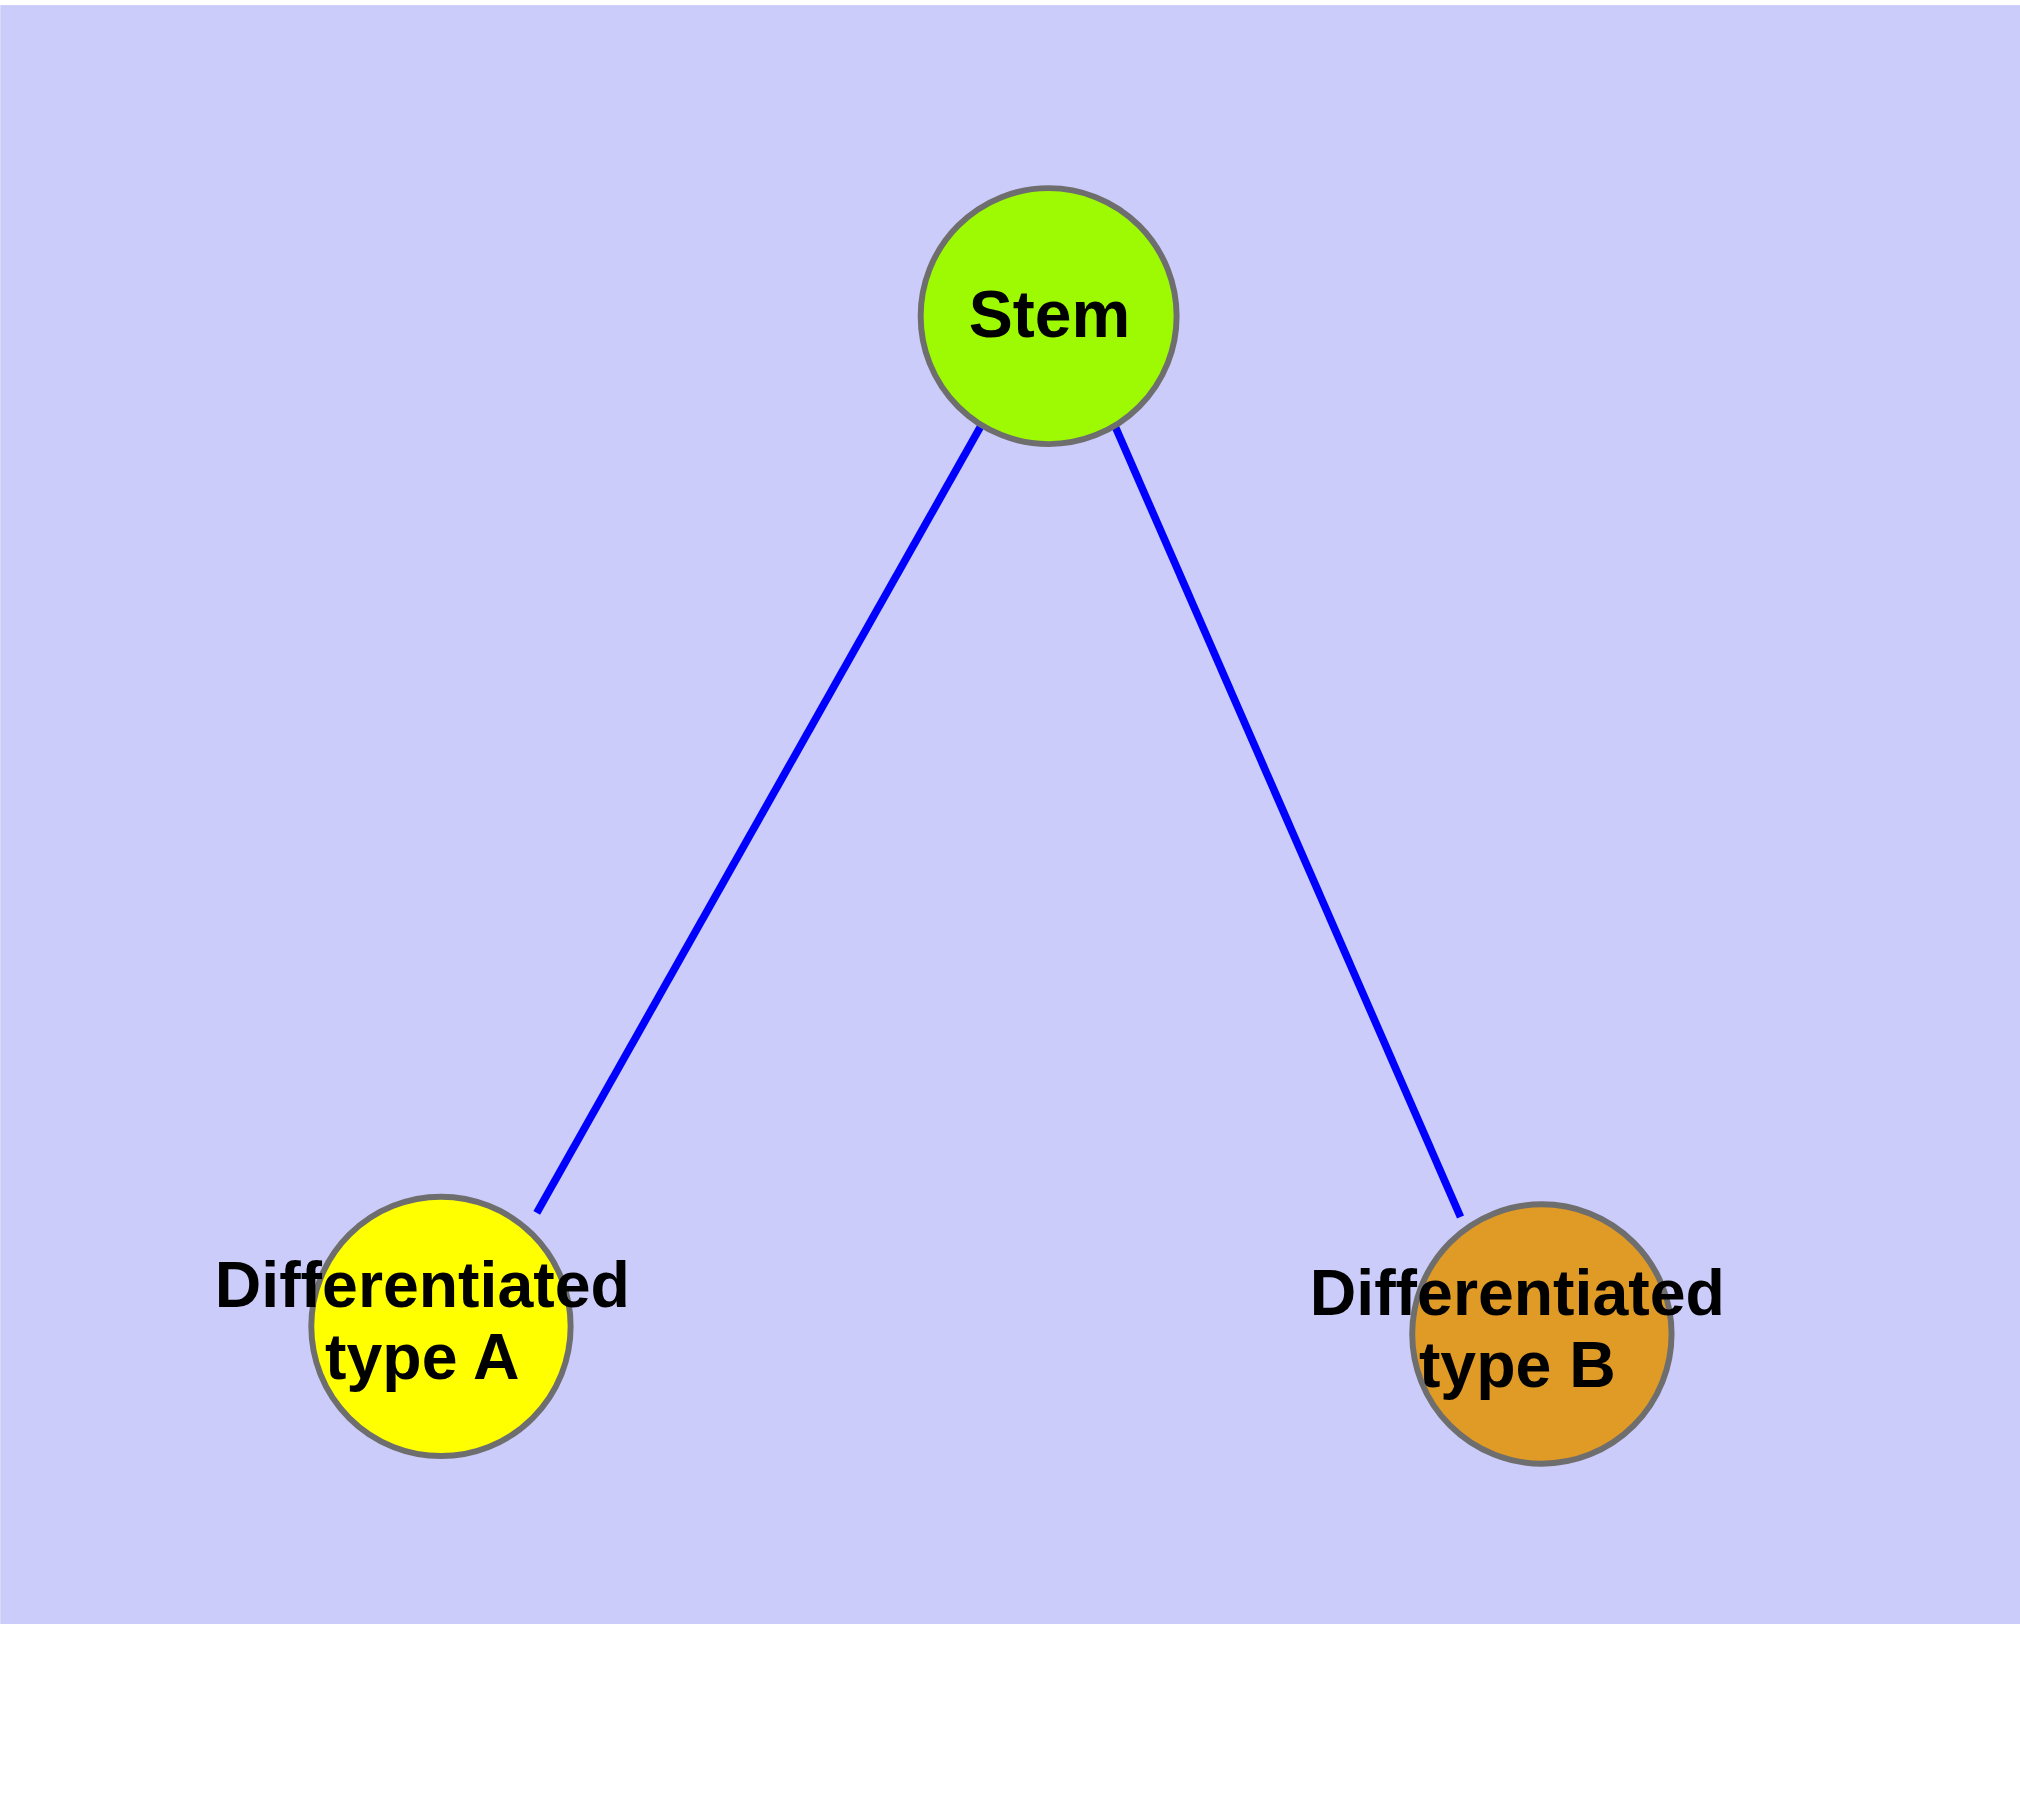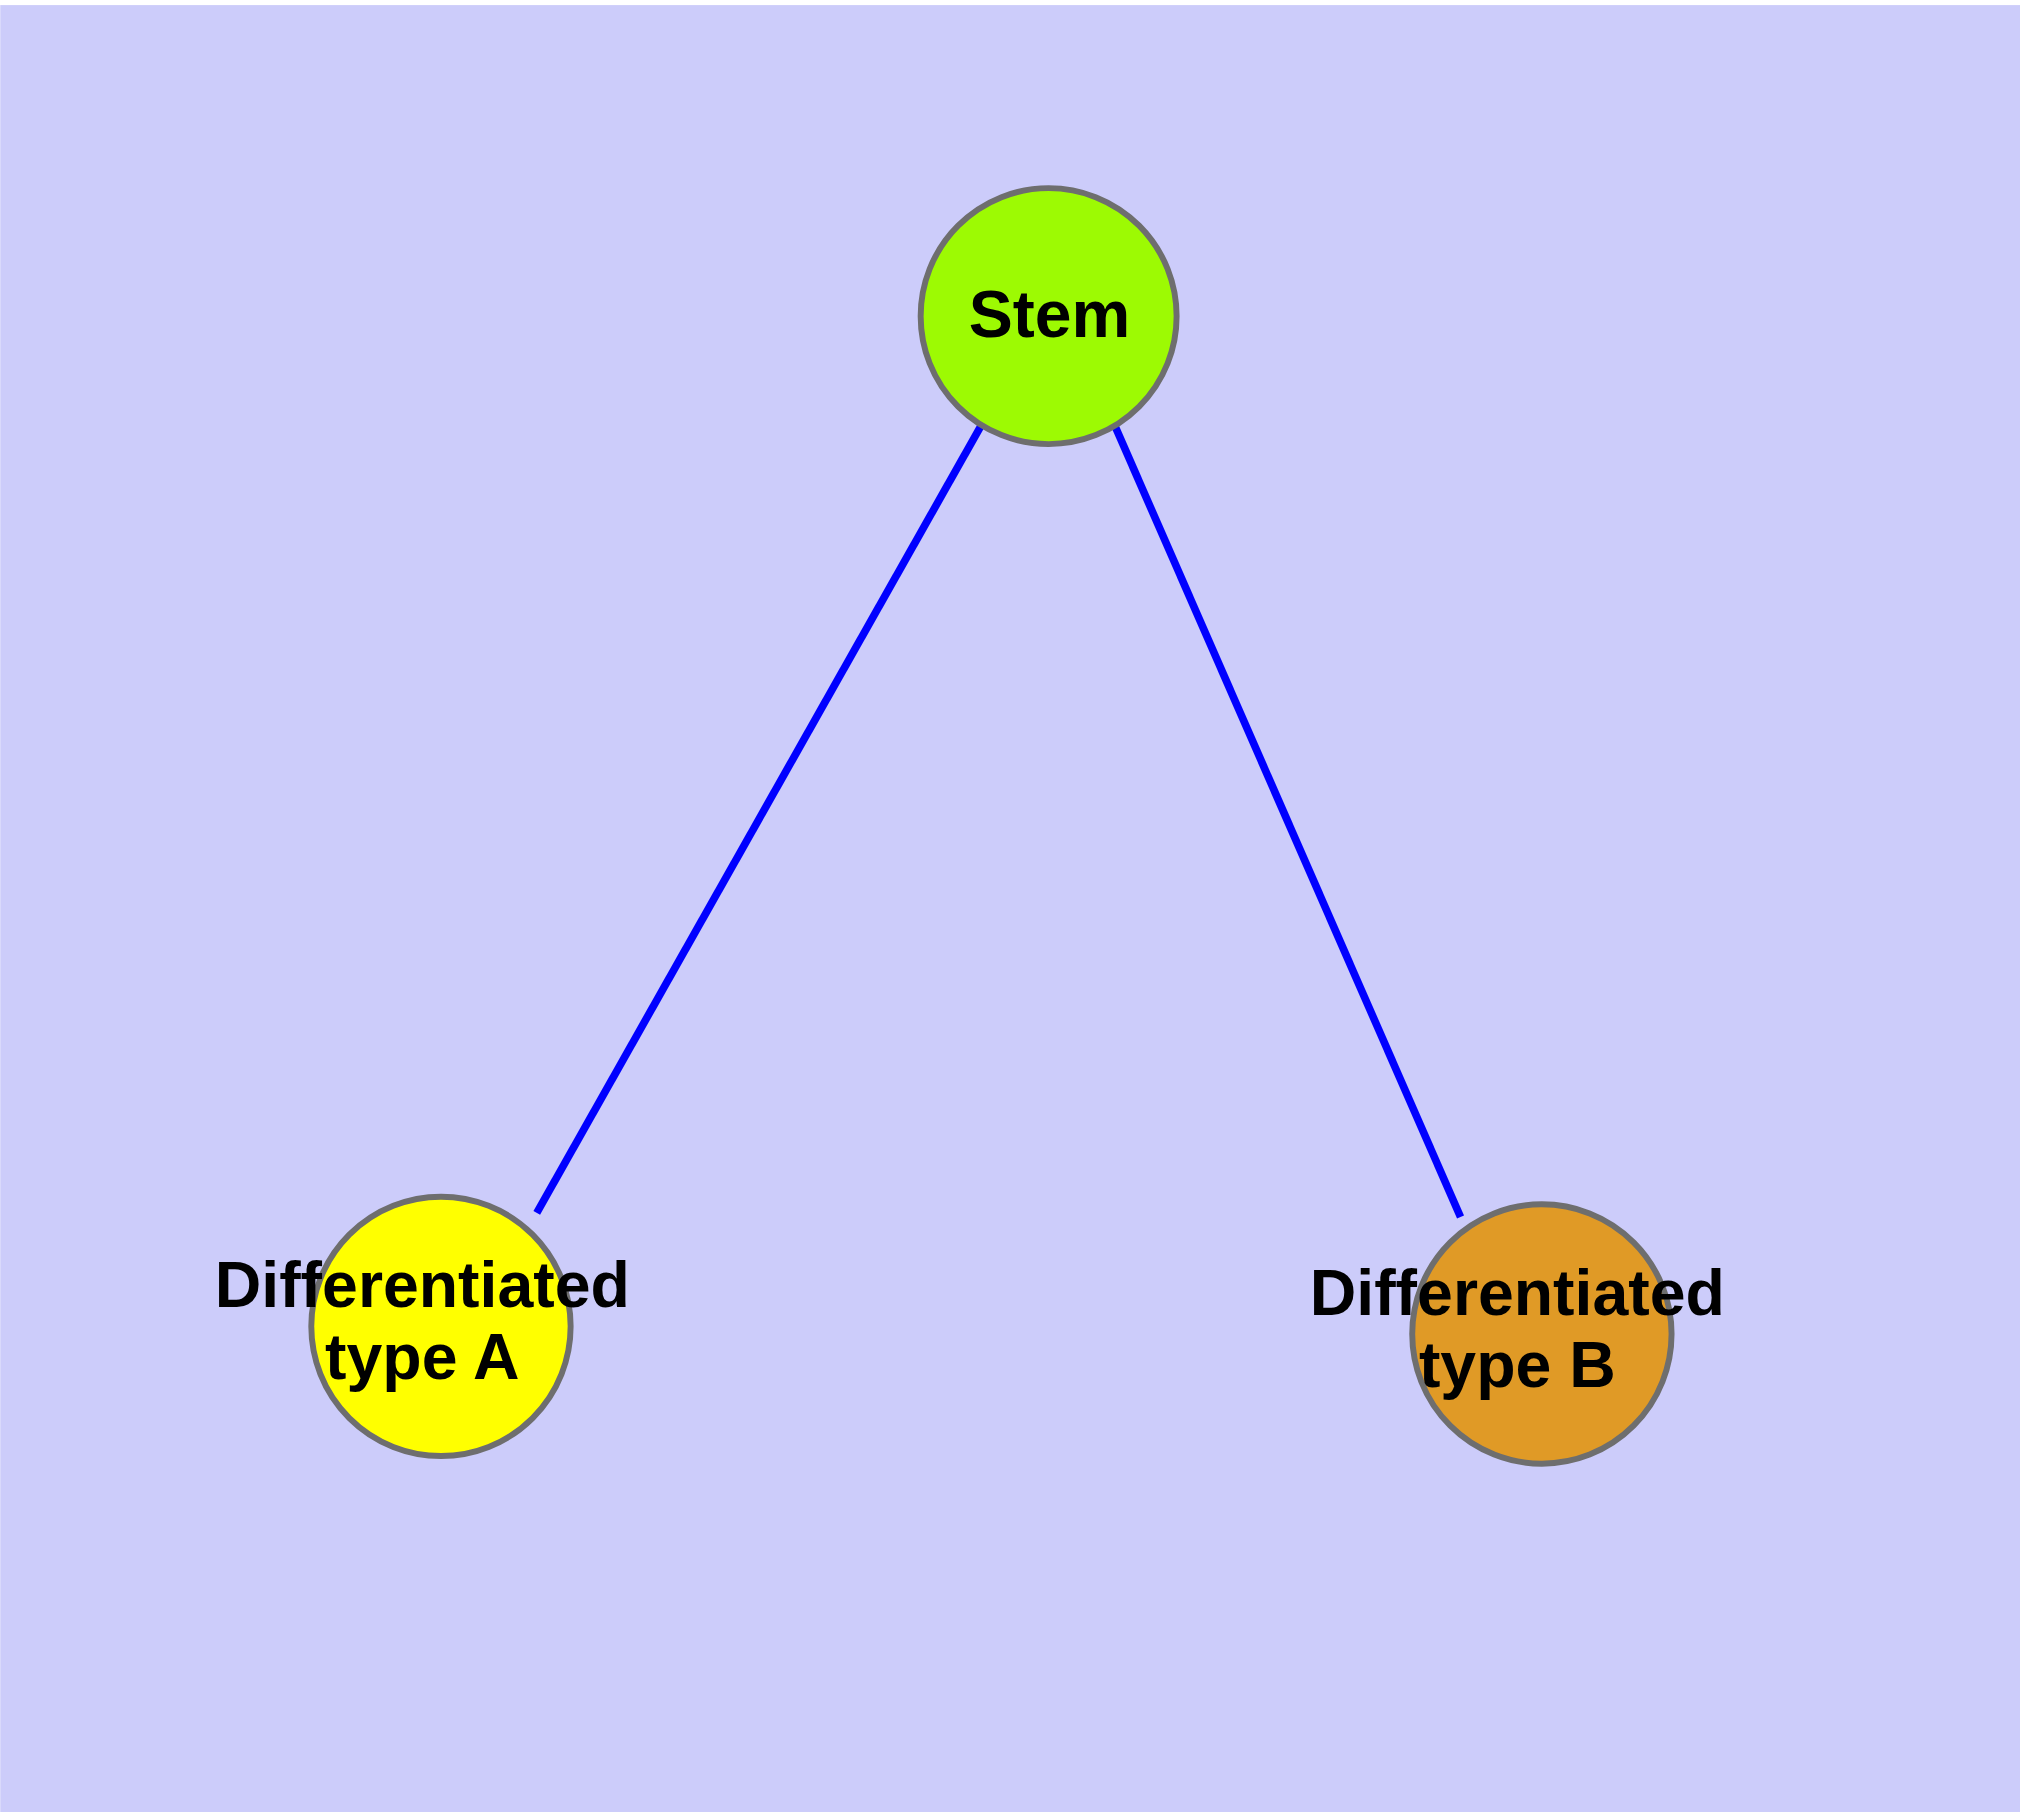--- a/index.html
+++ b/index.html
@@ -27,21 +27,21 @@
     font-family: "Liberation Sans", "DejaVu Sans", sans-serif;
     font-weight: bold;
     fill: #000000;
     text-anchor: middle;
     dominant-baseline: middle;
   }
 </style>
 </head>
 <body>
 
-<div id="canvas" style="width: 2021px; height: 1812px;">
+<div id="canvas" style="width: 2021px; height: 1624px;">
   <svg id="graph-svg" viewBox="0 0 2384 2138" xmlns="http://www.w3.org/2000/svg" style="width: 2021px; height: 1812px;">
 
     <rect x="0" y="0" width="2384" height="2138" fill="#ffffff"></rect>
     <rect id="bg-plate" x="0" y="6" width="2384" height="2132" fill="#ccccfa"></rect>
 
     <g id="edges-layer">
       <line id="edge-0" x1="1158" y1="501" x2="633" y2="1431" stroke="#0000ff" stroke-width="9" stroke-linecap="butt"></line>
       <line id="edge-1" x1="1315" y1="502" x2="1723" y2="1436" stroke="#0000ff" stroke-width="9" stroke-linecap="butt"></line>
     </g>
 

